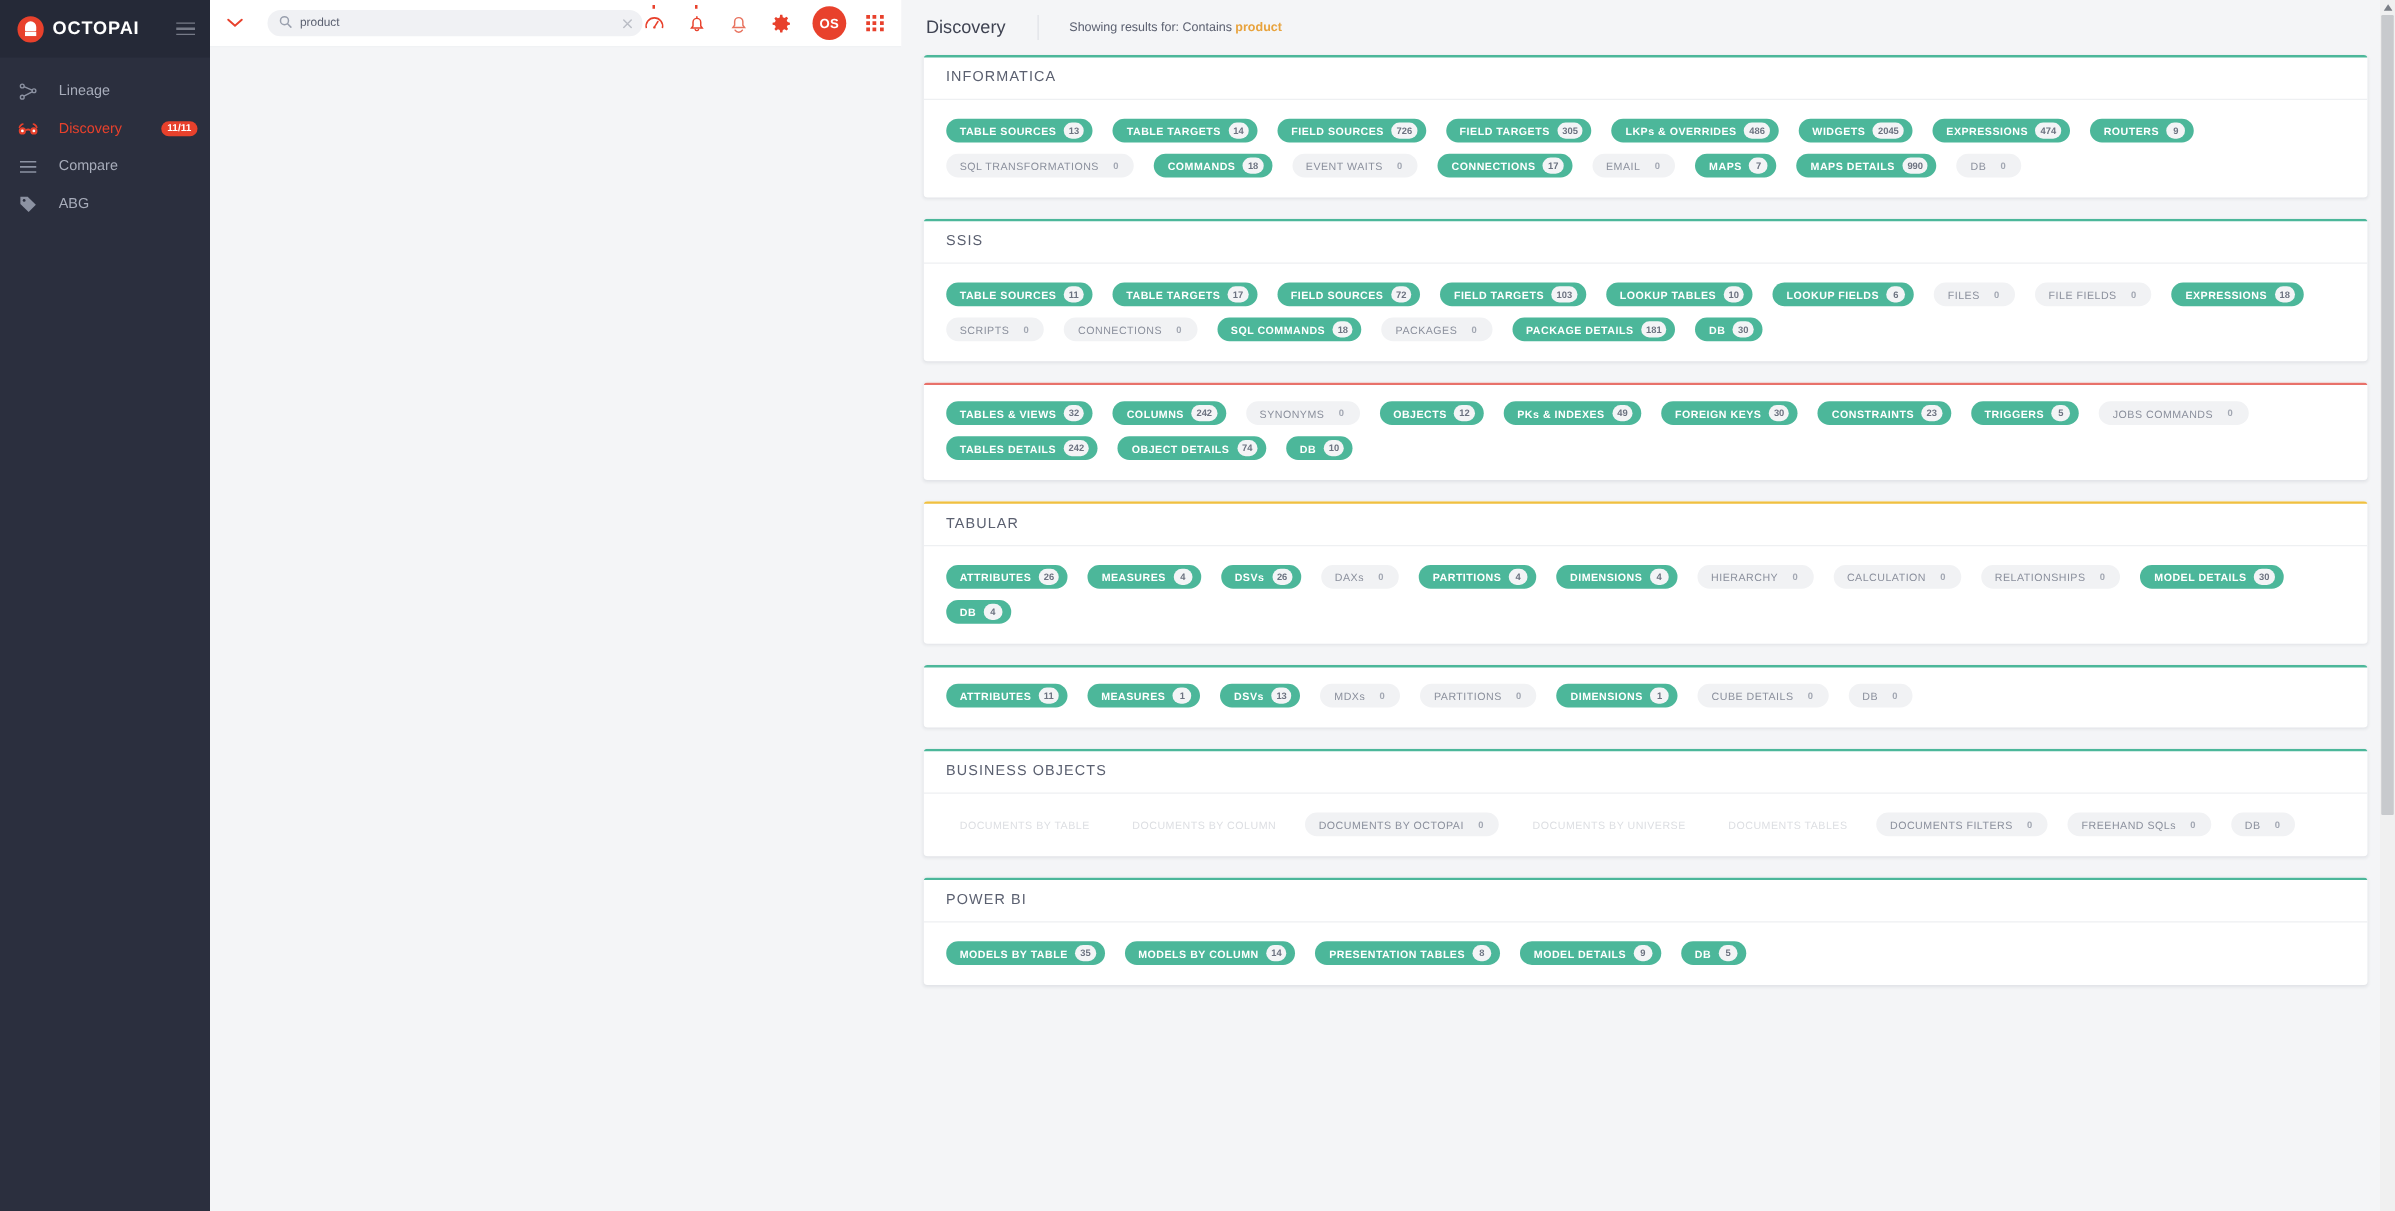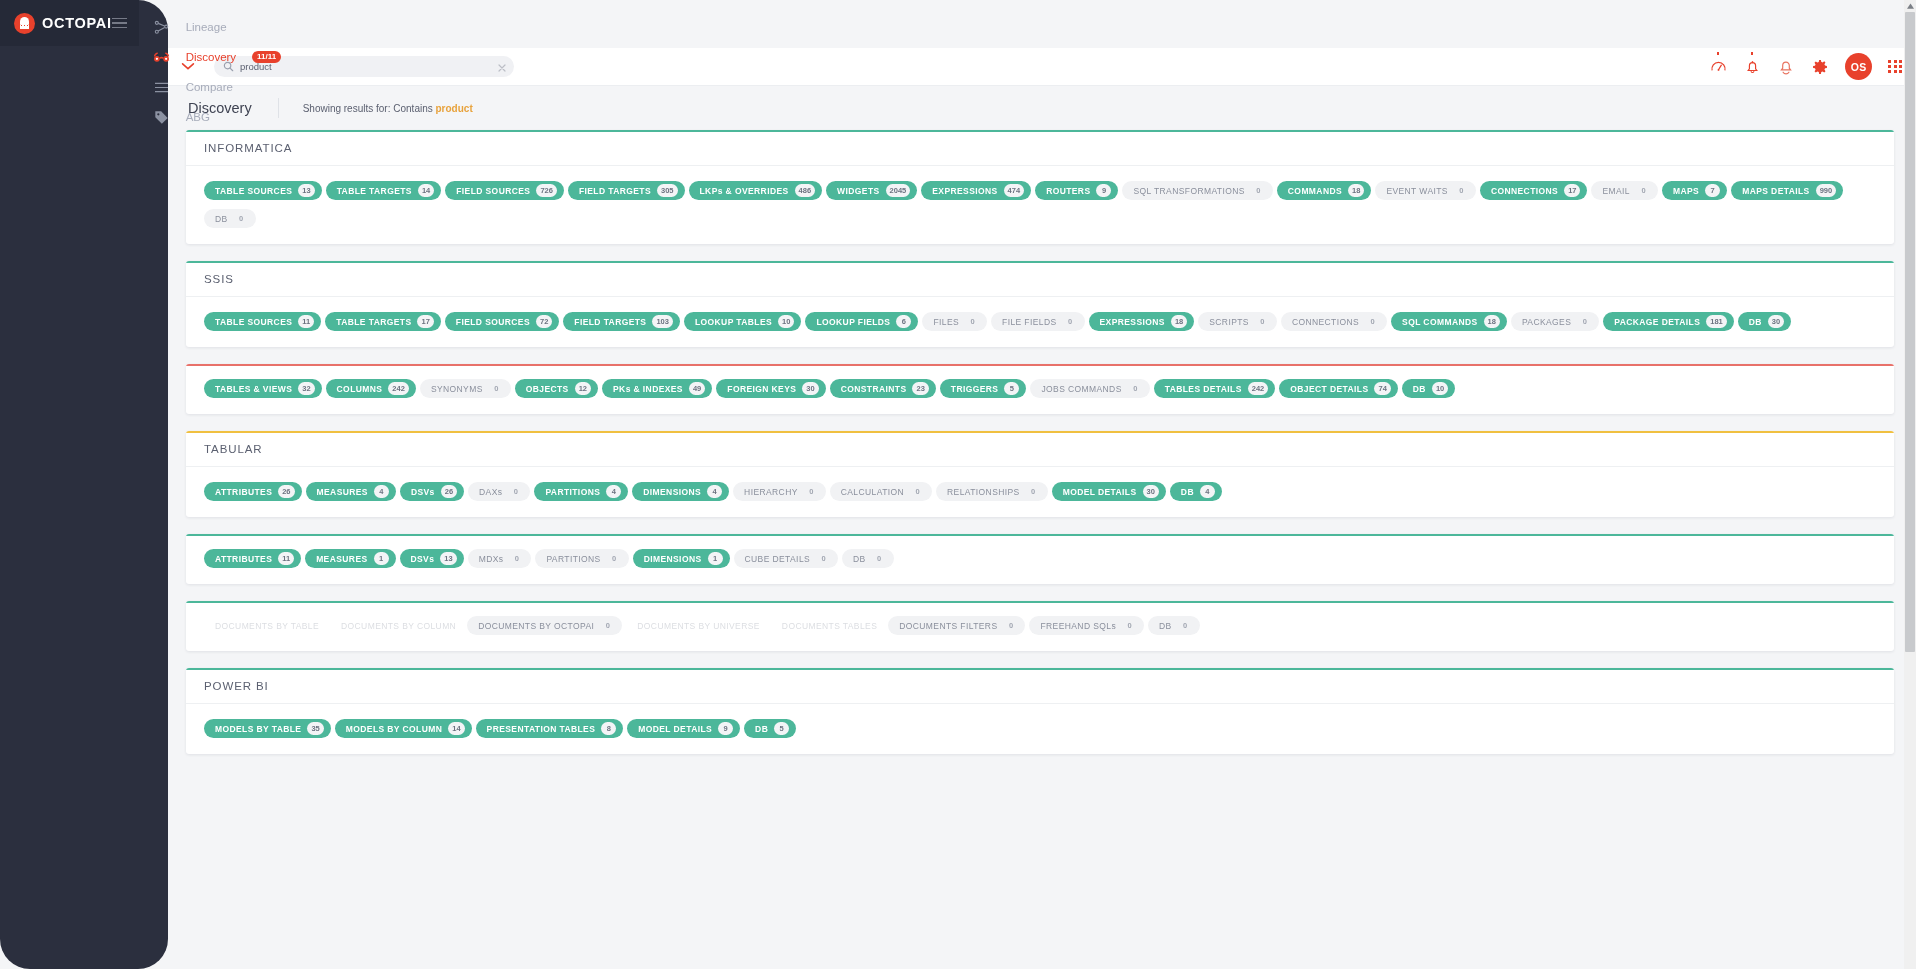--- a/index.html
+++ b/index.html
@@ -10,22 +10,22 @@
     background: #f4f5f7;
     color: #3a3a3a;
     -webkit-font-smoothing: antialiased;
   }
   .app { display: flex; width: 1916px; height: 969px; position: relative; }
 
   
   .sidebar {
     width: 168px; min-width: 168px; height: 969px;
     background: #2b2f3e;
-    display: flex; flex-direction: row;
-    position: relative; z-index: 20; border-radius: 30px;
+    display: flex; flex-direction: column;
+    position: relative; z-index: 20;
   }
   .sb-top {
     height: 46px; display: flex; align-items: center;
     padding: 0 12px 0 14px; background: #252937;
     justify-content: space-between;
   }
   .brand { display: flex; align-items: center; gap: 7px; }
   .brand-mark {
     width: 21px; height: 21px; border-radius: 50%;
     background: #e8412c; position: relative; flex: none;
@@ -60,21 +60,21 @@
   .sb-item .lbl { flex: 1; white-space: nowrap; }
   .sb-item.active { color: #e8412c; }
   .sb-item.active .ico svg { stroke: #e8412c; fill: #e8412c; }
   .sb-badge {
     background: #e8412c; color: #fff; font-size: 8px; font-weight: 700;
     border-radius: 9px; padding: 2px 5px 2px 5px; line-height: 1;
     min-width: 22px; text-align: center;
   }
 
   
-  .rightcol { flex: 1; display: flex; flex-direction: column; min-width: 0; margin-top: 48px; }
+  .rightcol { flex: 1; display: flex; min-width: 0; }
   .topbar {
     height: 38px; background: #fff; display: flex; align-items: center;
     border-bottom: 1px solid #eceef1; padding-right: 10px; flex: none;
   }
   .chev-btn {
     width: 40px; display: flex; align-items: center; justify-content: center;
     cursor: pointer;
   }
   .chev-btn svg { stroke: #e8412c; }
   .search-wrap {
@@ -126,21 +126,21 @@
   .card:before {
     content: ""; position: absolute; left: 0; top: 0; right: 0; height: 2px;
     background: var(--accent, #4cb79a);
   }
   .card-head {
     height: 36px; display: flex; align-items: center;
     padding: 0 18px; border-bottom: 1px solid #eef0f2;
     font-size: 11.5px; letter-spacing: .9px; color: #5b6070;
   }
   .chips {
-    display: flex; flex-wrap: wrap; gap: 9px 4px;
+    display: flex; flex-wrap: wrap; gap: 9px 16px;
     padding: 15px 18px 16px 18px;
   }
   .chip {
     height: 19px; border-radius: 10px; display: inline-flex; align-items: center;
     gap: 6px; padding: 0 7px 0 11px; cursor: pointer; white-space: nowrap;
     font-size: 8.5px; font-weight: 700; letter-spacing: .4px;
     background: #4cb79a; color: #fff; border: none;
     font-family: "Liberation Sans", sans-serif;
   }
   .chip .cnt {
@@ -585,20 +585,21 @@
                 <span>CUBE DETAILS</span>
                 <span class="cnt">0</span>
               </button>
               <button class="chip empty">
                 <span>DB</span>
                 <span class="cnt">0</span>
               </button>
             </div>
           </section>
           <section class="card" style="--accent: #4cb79a;">
+            <div class="card-head">BUSINESS OBJECTS</div>
             <div class="chips">
               <button class="chip disabled">
                 <span>DOCUMENTS BY TABLE</span>
               </button>
               <button class="chip disabled">
                 <span>DOCUMENTS BY COLUMN</span>
               </button>
               <button class="chip empty">
                 <span>DOCUMENTS BY OCTOPAI</span>
                 <span class="cnt">0</span>

